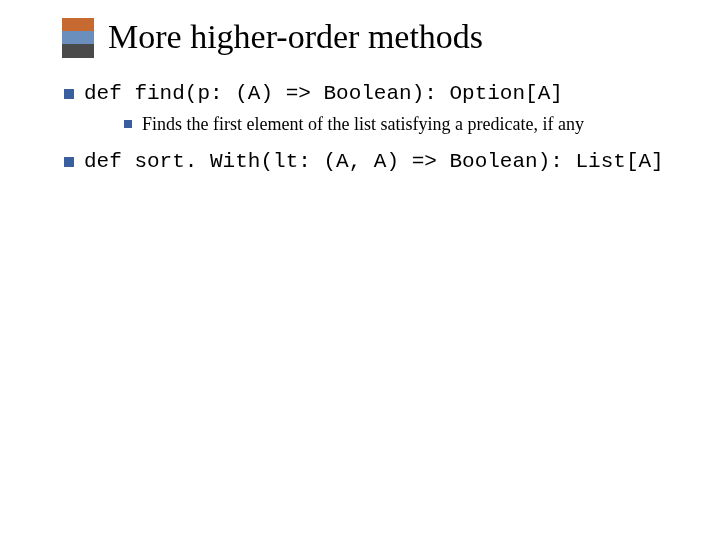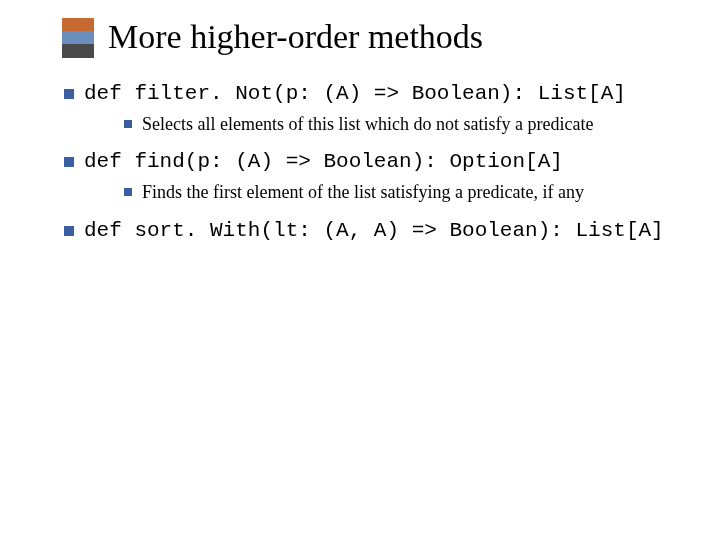--- a/index.html
+++ b/index.html
@@ -86,26 +86,20 @@
 <body>
 
 <div class="slide">
   <div class="title-wrap">
     <div class="title-bar"></div>
     <div class="title">More higher-order methods</div>
   </div>
 
   <ul class="lvl1">
     <li>
-      <span class="sig">def filter. Not(p: (A) =&gt; Boolean): List[A]</span>
-      <ul class="lvl2">
-        <li>Selects all elements of this list which do not satisfy a predicate</li>
-      </ul>
-    </li>
-    <li>
       <span class="sig">def find(p: (A) =&gt; Boolean): Option[A]</span>
       <ul class="lvl2">
         <li>Finds the first element of the list satisfying a predicate, if any</li>
       </ul>
     </li>
     <li>
       <span class="sig">def sort. With(lt: (A, A) =&gt; Boolean): List[A]</span>
     </li>
   </ul>
 </div>

